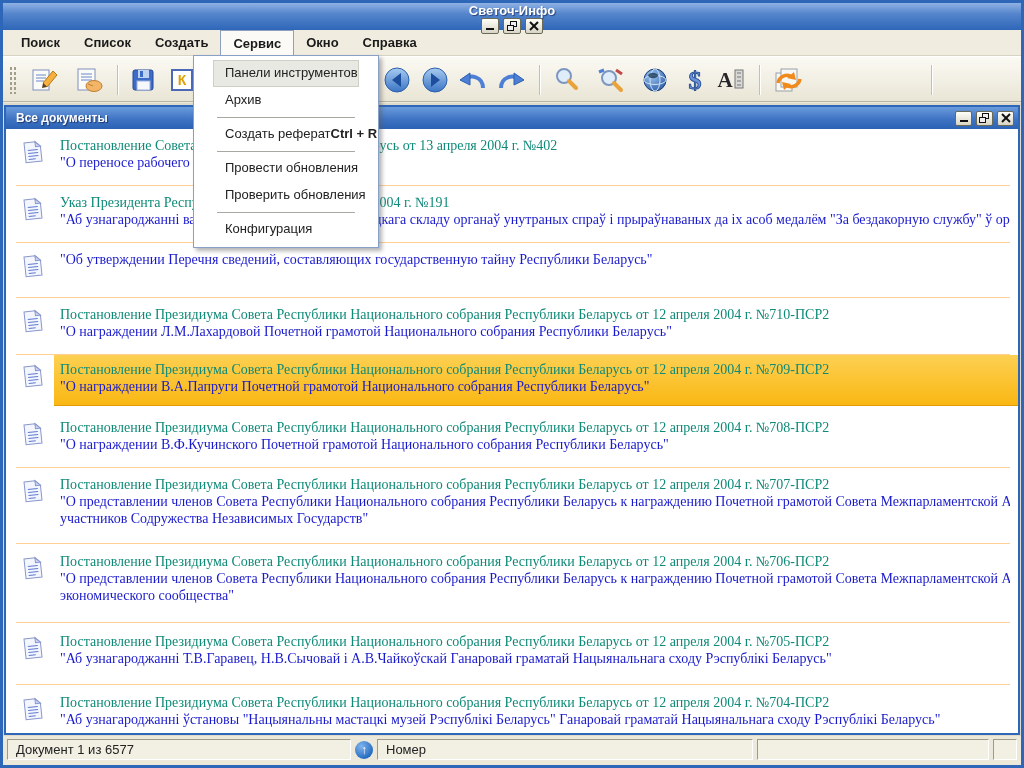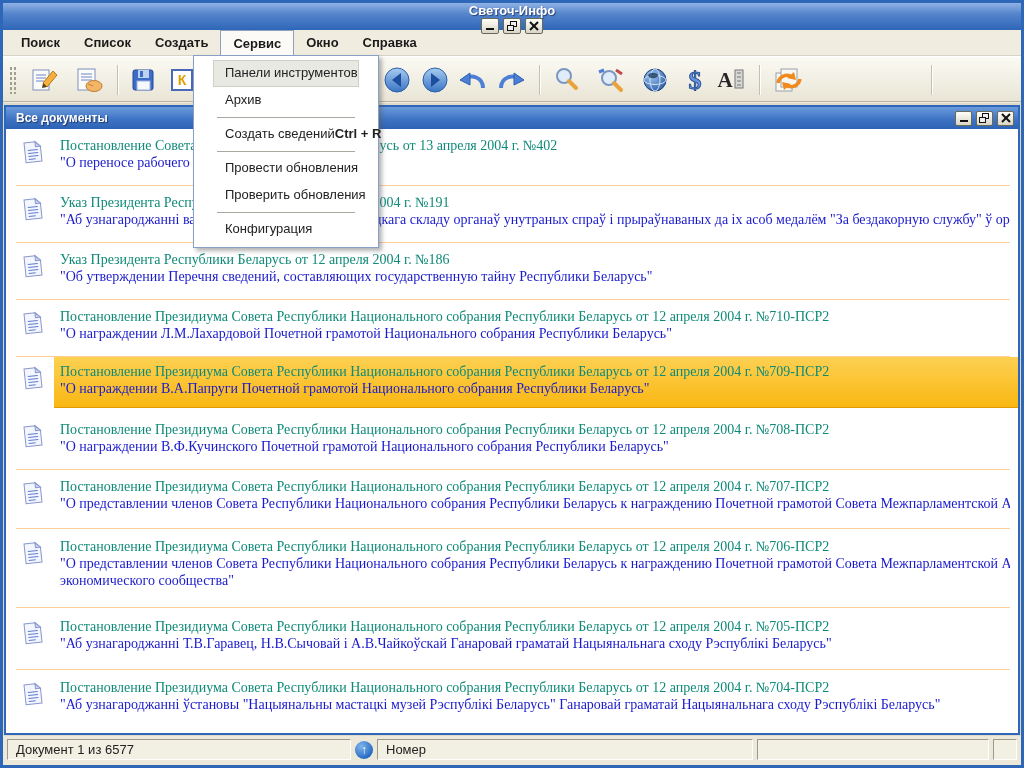--- a/index.html
+++ b/index.html
@@ -297,21 +297,20 @@
             </div>
         </div>
 
         <div class="row">
           <div class="icon-cell"><svg class="doc-ic" width="22" height="26">
                 <path d="M3 3 h11 l5 5 v15 h-16 z" fill="#F3F6FE" stroke="#8A97CC"></path>
                 <path d="M14 3 l5 5 h-5 z" fill="#C9D4F2" stroke="#8A97CC"></path>
                 <path d="M6 11h10M6 14h10M6 17h10M6 20h7" stroke="#5F7AD0"></path>
               </svg></div>
           <div class="txt">
-              <div class="l1">Указ Президента Республики Беларусь от 12 апреля 2004 г. №186</div>
           <div class="l2">"Об утверждении Перечня сведений, составляющих государственную тайну Республики Беларусь"</div>
             </div>
         </div>
 
         <div class="row">
           <div class="icon-cell"><svg class="doc-ic" width="22" height="26">
                 <path d="M3 3 h11 l5 5 v15 h-16 z" fill="#F3F6FE" stroke="#8A97CC"></path>
                 <path d="M14 3 l5 5 h-5 z" fill="#C9D4F2" stroke="#8A97CC"></path>
                 <path d="M6 11h10M6 14h10M6 17h10M6 20h7" stroke="#5F7AD0"></path>
               </svg></div>
@@ -347,20 +346,21 @@
 
         <div class="row">
           <div class="icon-cell"><svg class="doc-ic" width="22" height="26">
                 <path d="M3 3 h11 l5 5 v15 h-16 z" fill="#F3F6FE" stroke="#8A97CC"></path>
                 <path d="M14 3 l5 5 h-5 z" fill="#C9D4F2" stroke="#8A97CC"></path>
                 <path d="M6 11h10M6 14h10M6 17h10M6 20h7" stroke="#5F7AD0"></path>
               </svg></div>
           <div class="txt">
               <div class="l1">Постановление Президиума Совета Республики Национального собрания Республики Беларусь от 12 апреля 2004 г. №707-ПСР2</div>
           <div class="l2">"О представлении членов Совета Республики Национального собрания Республики Беларусь к награждению Почетной грамотой Совета Межпарламентской Ассамблеи государств -</div>
+          <div class="l2">участников Содружества Независимых Государств"</div>
             </div>
         </div>
 
         <div class="row">
           <div class="icon-cell"><svg class="doc-ic" width="22" height="26">
                 <path d="M3 3 h11 l5 5 v15 h-16 z" fill="#F3F6FE" stroke="#8A97CC"></path>
                 <path d="M14 3 l5 5 h-5 z" fill="#C9D4F2" stroke="#8A97CC"></path>
                 <path d="M6 11h10M6 14h10M6 17h10M6 20h7" stroke="#5F7AD0"></path>
               </svg></div>
           <div class="txt">
@@ -412,21 +412,21 @@
 
   <div class="popup">
     <div class="pitem hilite">
         <span>Панели инструментов</span>
       </div>
     <div class="pitem">
         <span>Архив</span>
       </div>
     <div class="psep"></div>
     <div class="pitem">
-      <span>Создать сведений</span>
+      <span>Создать реферат</span>
       <span class="shortcut">Ctrl + R</span>
     </div>
     <div class="psep"></div>
     <div class="pitem">
         <span>Провести обновления</span>
       </div>
     <div class="pitem">
         <span>Проверить обновления</span>
       </div>
     <div class="psep"></div>

